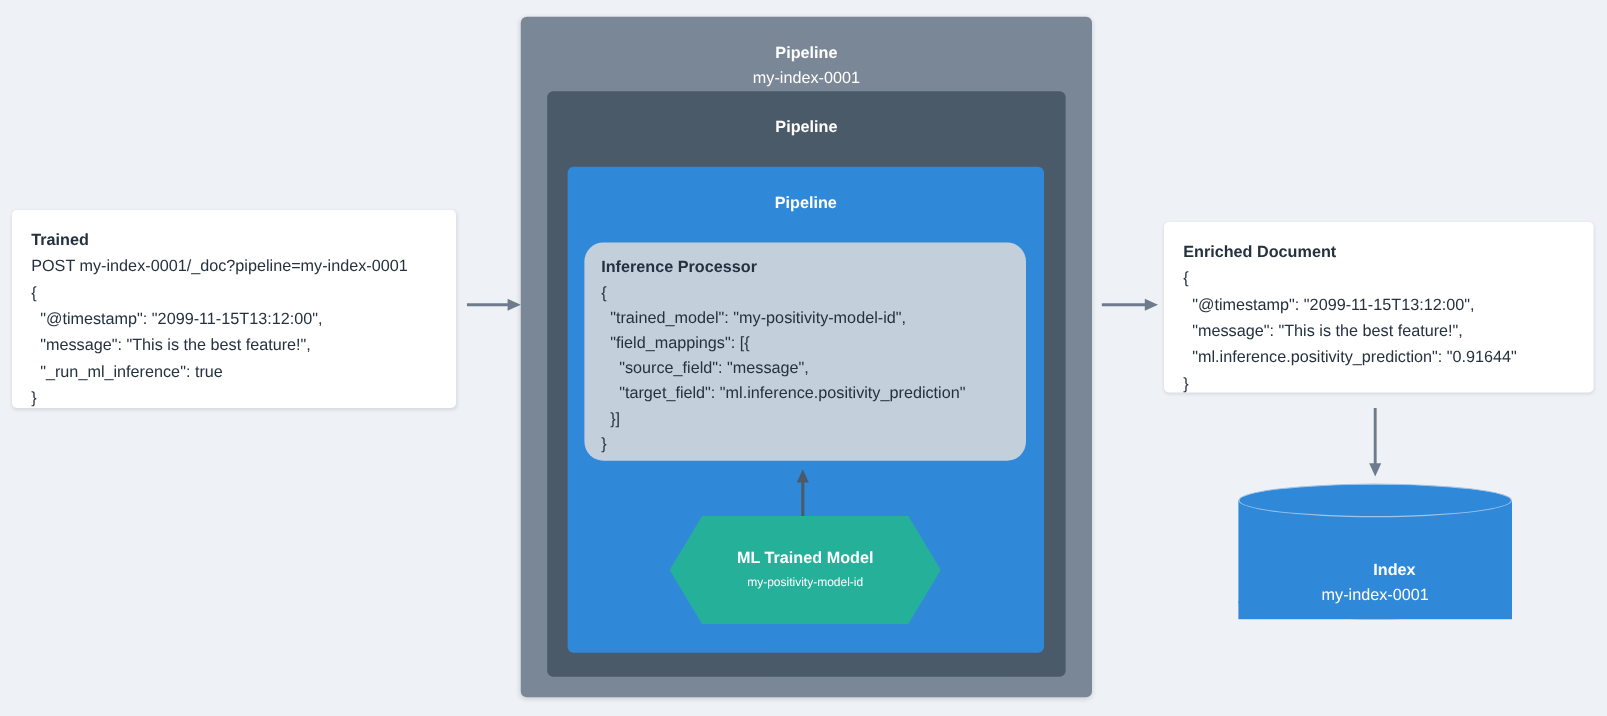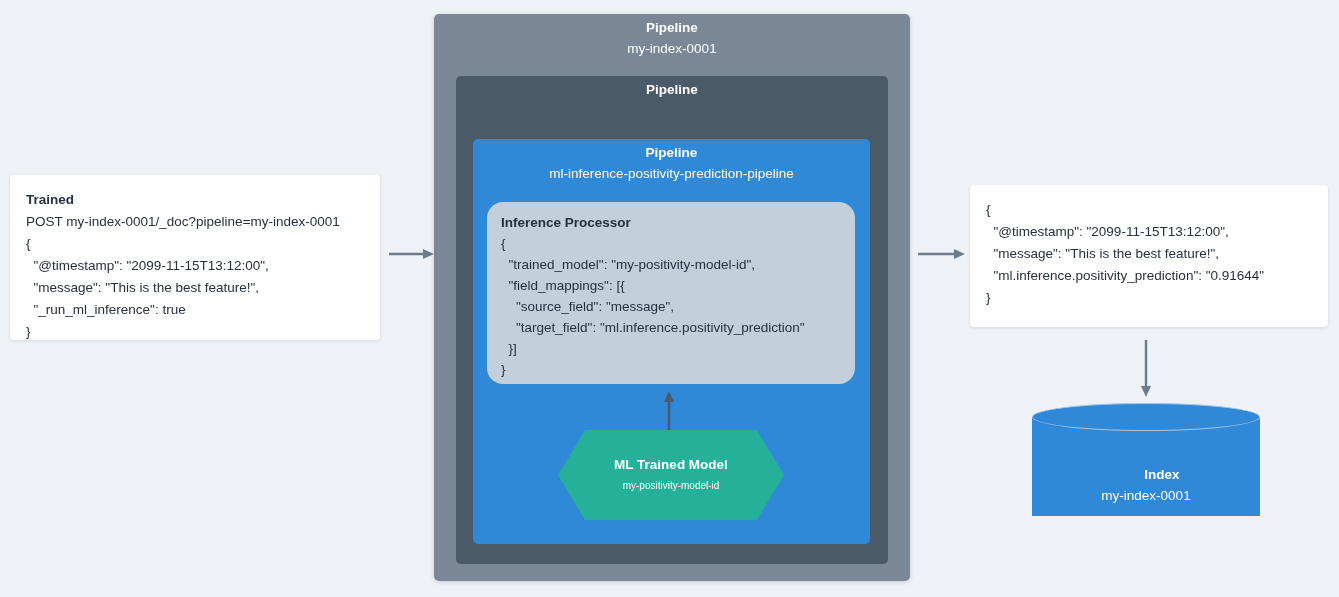--- a/index.html
+++ b/index.html
@@ -68,21 +68,21 @@
     left: 17px;
     top: 63px;
     width: 397px;
     height: 405px;
     background: #3089d8;
     border-radius: 5px;
   }
   .box-header {
     text-align: center;
     color: #ffffff;
-    padding-top: 4px;
+    padding-top: 20px;
   }
   .box-header .h-label {
     font-size: 13.5px;
     font-weight: bold;
     line-height: 20px;
   }
   .box-header .h-value {
     font-size: 13.5px;
     line-height: 21px;
   }
@@ -193,21 +193,20 @@
     </div>
 
     <div class="box-mid">
       <div class="box-header">
         <div class="h-label">Pipeline</div>
       </div>
 
       <div class="box-inner">
         <div class="box-header">
           <div class="h-label">Pipeline</div>
-          <div class="h-value">ml-inference-positivity-prediction-pipeline</div>
         </div>
 
         <div class="processor">
           <div class="card-title">Inference Processor</div>
           <div class="code-line">{</div>
           <div class="code-line">  "trained_model": "my-positivity-model-id",</div>
           <div class="code-line">  "field_mappings": [{</div>
           <div class="code-line">    "source_field": "message",</div>
           <div class="code-line">    "target_field": "ml.inference.positivity_prediction"</div>
           <div class="code-line">  }]</div>
@@ -230,20 +229,21 @@
   </div>
 
   <div class="arrow" style="left:918px; top:247px;">
     <svg width="48" height="14" viewBox="0 0 48 14">
       <line x1="0" y1="7" x2="38" y2="7" stroke="#6d7c8c" stroke-width="2.4"></line>
       <polygon points="36,2 47,7 36,12" fill="#6d7c8c"></polygon>
     </svg>
   </div>
 
   <div class="card" style="left:970px; top:185px; width:358px; height:142px;">
+    <div class="card-title">Enriched Document</div>
     <div class="code-line">{</div>
     <div class="code-line">  "@timestamp": "2099-11-15T13:12:00",</div>
     <div class="code-line">  "message": "This is the best feature!",</div>
     <div class="code-line">  "ml.inference.positivity_prediction": "0.91644"</div>
     <div class="code-line">}</div>
   </div>
 
   <div class="arrow" style="left:1139px; top:340px;">
     <svg width="14" height="58" viewBox="0 0 14 58">
       <line x1="7" y1="0" x2="7" y2="48" stroke="#6d7c8c" stroke-width="2.4"></line>

